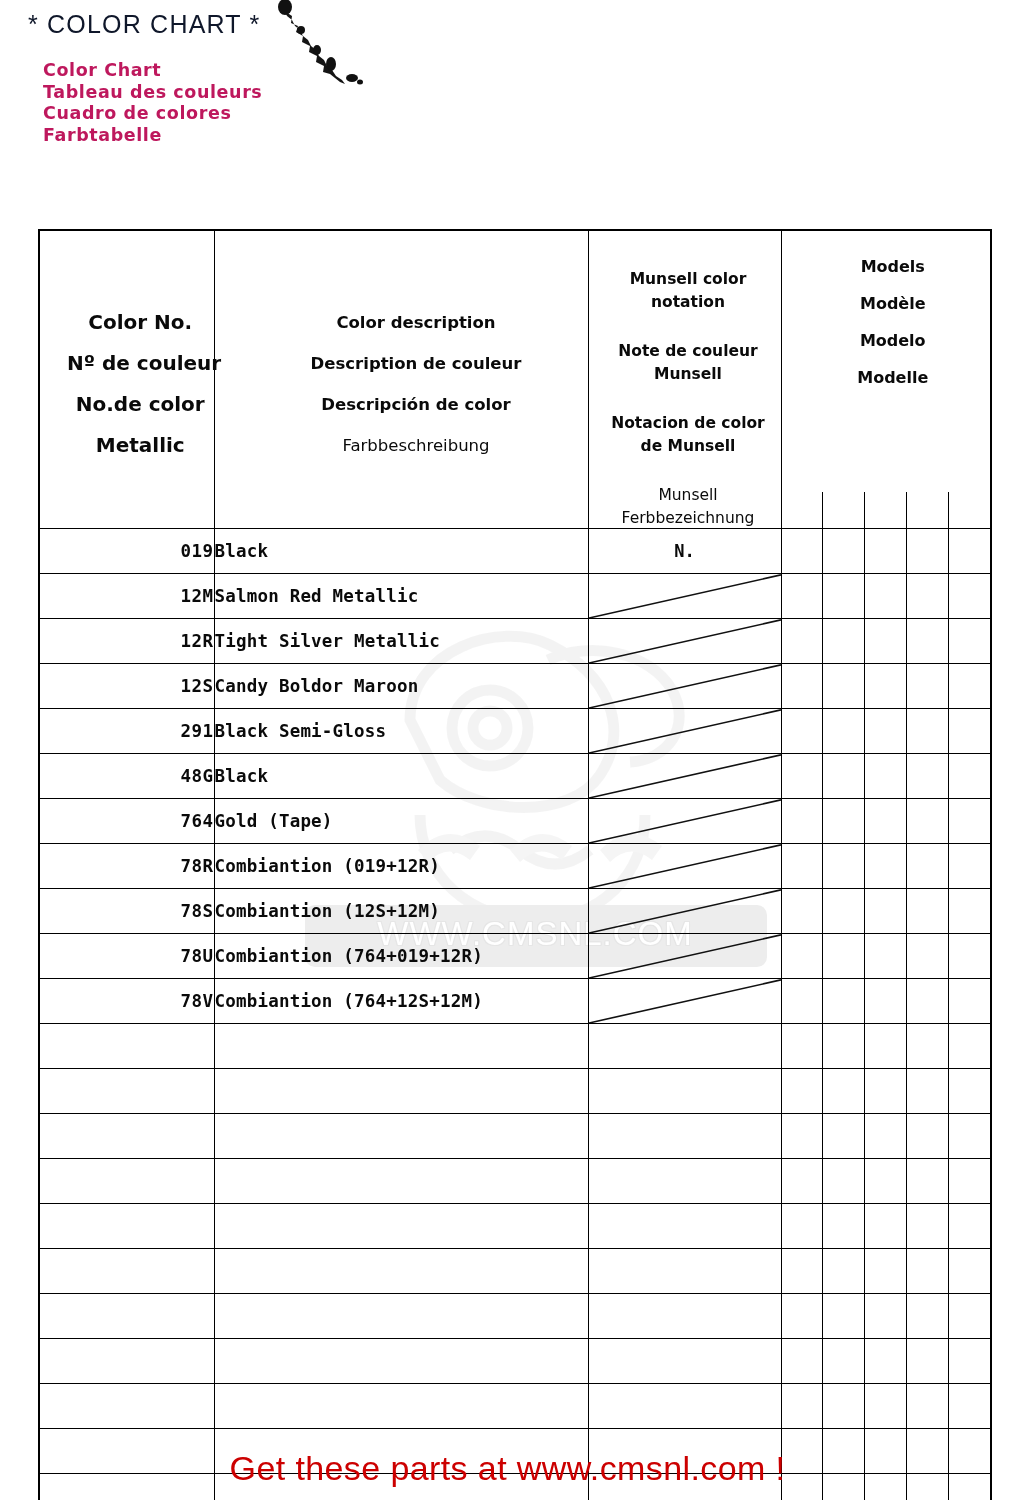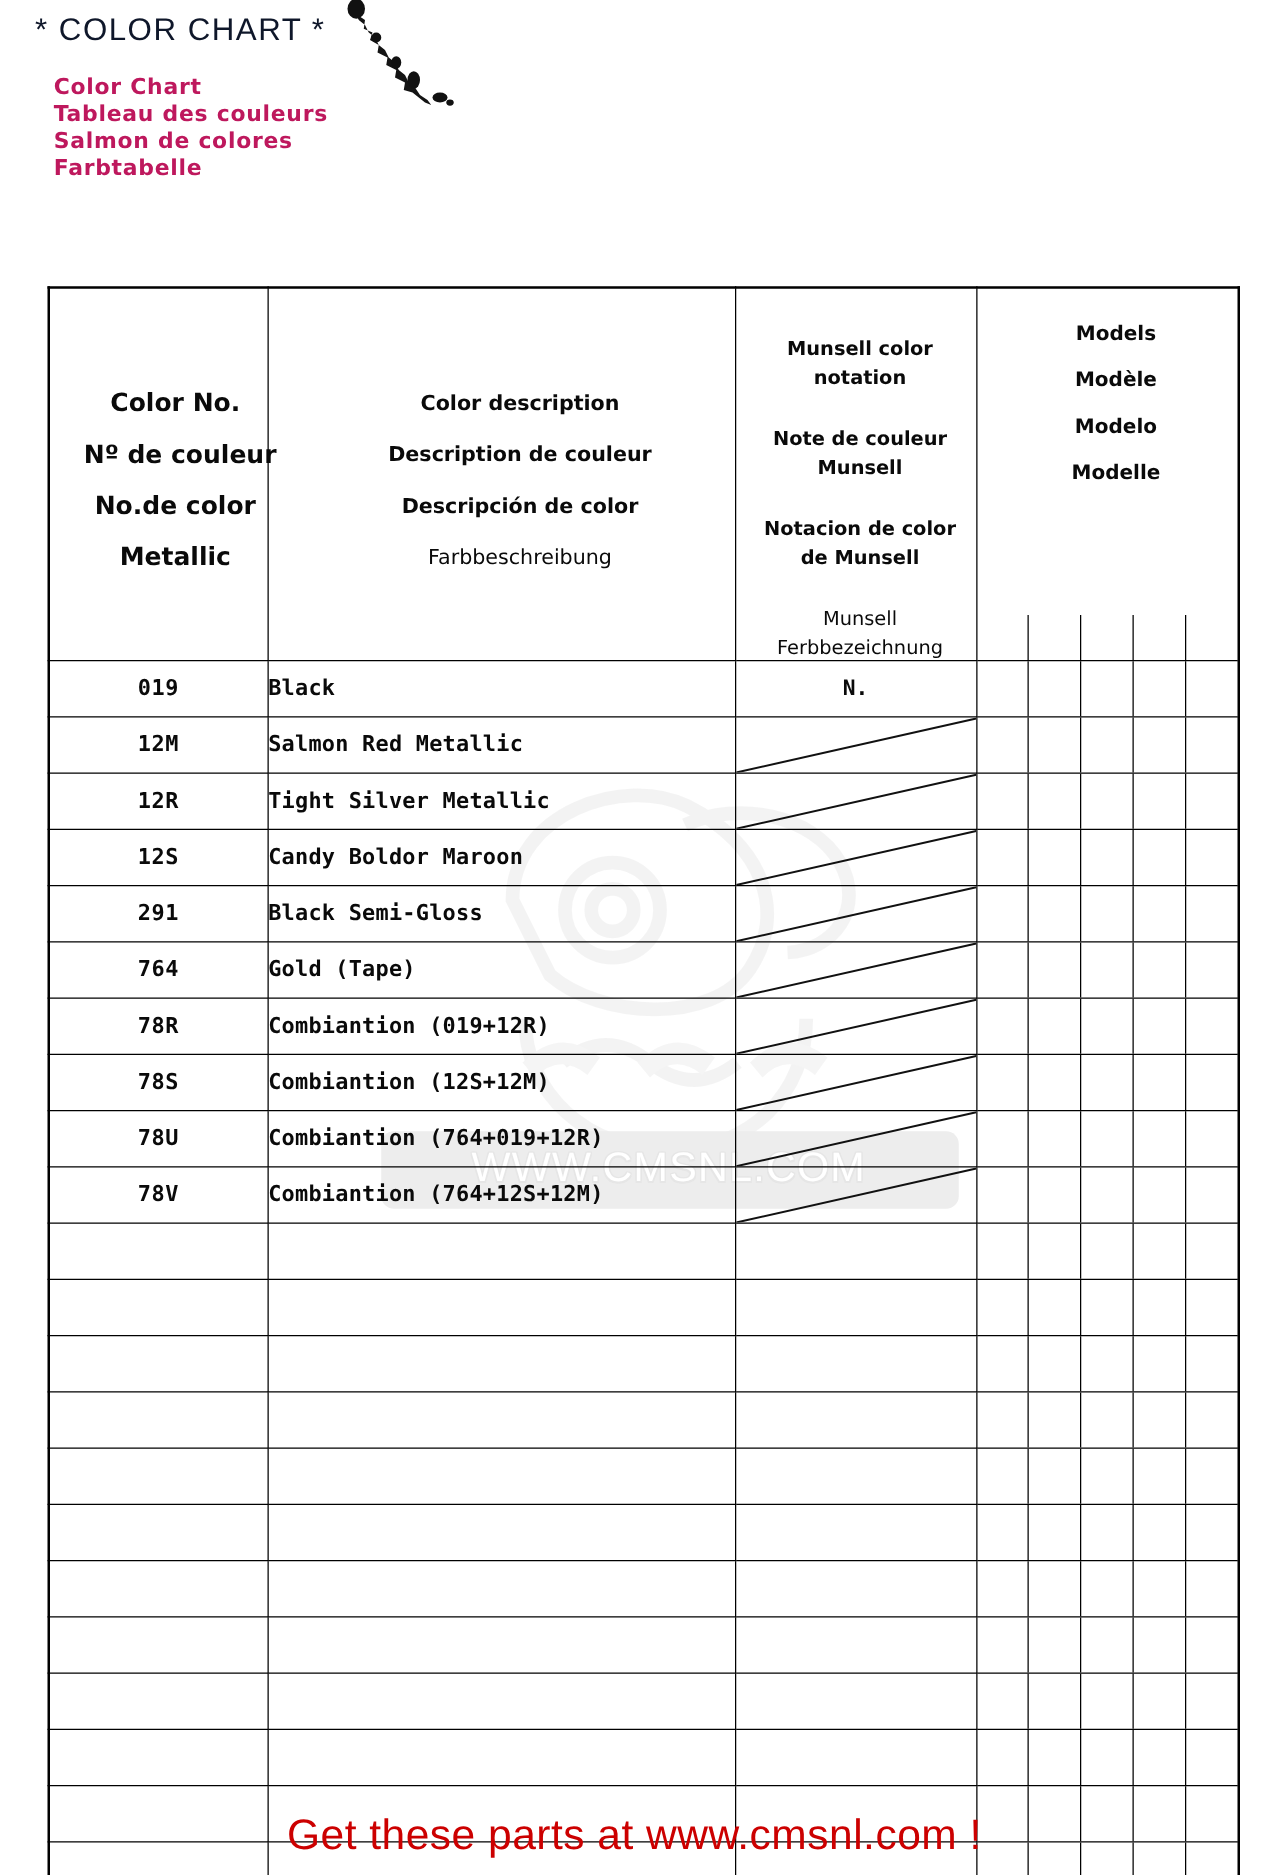--- a/index.html
+++ b/index.html
@@ -150,21 +150,21 @@
   }
   .models-subgrid > div {
     flex: 1 1 0;
     border-left: 1.6px solid #000;
   }
   .models-subgrid > div:first-child { border-left: none; }
 
   
   tr.data-row td, tr.blank-row td { height: 44px; }
   td.c-no {
-    text-align: center;
+    text-align: right;
     font-family: "DejaVu Sans Mono", monospace;
     font-weight: bold;
     font-size: 17.5px;
     letter-spacing: 0.5px;
     color: #0a0a0a;
     margin-left: 24px;
   }
   td.c-desc {
     padding-left: 22px;
     font-family: "DejaVu Sans Mono", monospace;
@@ -228,21 +228,21 @@
   <ellipse cx="29" cy="30" rx="4" ry="4" fill="#111"></ellipse>
   <ellipse cx="45" cy="50" rx="4" ry="5" fill="#111"></ellipse>
   <ellipse cx="59" cy="64" rx="5" ry="7" fill="#111"></ellipse>
   <ellipse cx="80" cy="78" rx="6" ry="4" fill="#111"></ellipse>
   <ellipse cx="88" cy="82" rx="3" ry="2.5" fill="#111"></ellipse>
 </svg>
 
 <div id="title-block">
   <div>Color Chart</div>
   <div>Tableau des couleurs</div>
-  <div>Salmon de colores</div>
+  <div>Cuadro de colores</div>
   <div>Farbtabelle</div>
 </div>
 
 <svg id="watermark" viewBox="0 0 460 390" xmlns="http://www.w3.org/2000/svg">
   <g fill="none" stroke="#e9e9e9" stroke-width="11">
     <path d="M110 120 C110 50, 200 20, 250 45 C310 75, 330 130, 300 175
              C270 220, 180 215, 140 180 Z"></path>
     <circle cx="190" cy="128" r="38"></circle>
     <circle cx="190" cy="128" r="17"></circle>
     <path d="M248 60 C290 40, 350 52, 372 90 C392 126, 368 160, 330 162"></path>
@@ -395,20 +395,38 @@
           <div class="models-cells">
             <div></div>
             <div></div>
             <div></div>
             <div></div>
             <div></div>
           </div>
         </td>
       </tr>
       <tr class="data-row">
+        <td class="c-no">48G</td>
+        <td class="c-desc">Black</td>
+        <td class="c-munsell"><span></span><div class="strike">
+            <svg viewBox="0 0 100 100" preserveAspectRatio="none">
+              <line x1="0" y1="100" x2="100" y2="2" stroke="#111" stroke-width="1.6" vector-effect="non-scaling-stroke"></line>
+            </svg>
+          </div></td>
+        <td class="c-models">
+          <div class="models-cells">
+            <div></div>
+            <div></div>
+            <div></div>
+            <div></div>
+            <div></div>
+          </div>
+        </td>
+      </tr>
+      <tr class="data-row">
         <td class="c-no">764</td>
         <td class="c-desc">Gold (Tape)</td>
         <td class="c-munsell"><span></span><div class="strike">
             <svg viewBox="0 0 100 100" preserveAspectRatio="none">
               <line x1="0" y1="100" x2="100" y2="2" stroke="#111" stroke-width="1.6" vector-effect="non-scaling-stroke"></line>
             </svg>
           </div></td>
         <td class="c-models">
           <div class="models-cells">
             <div></div>

